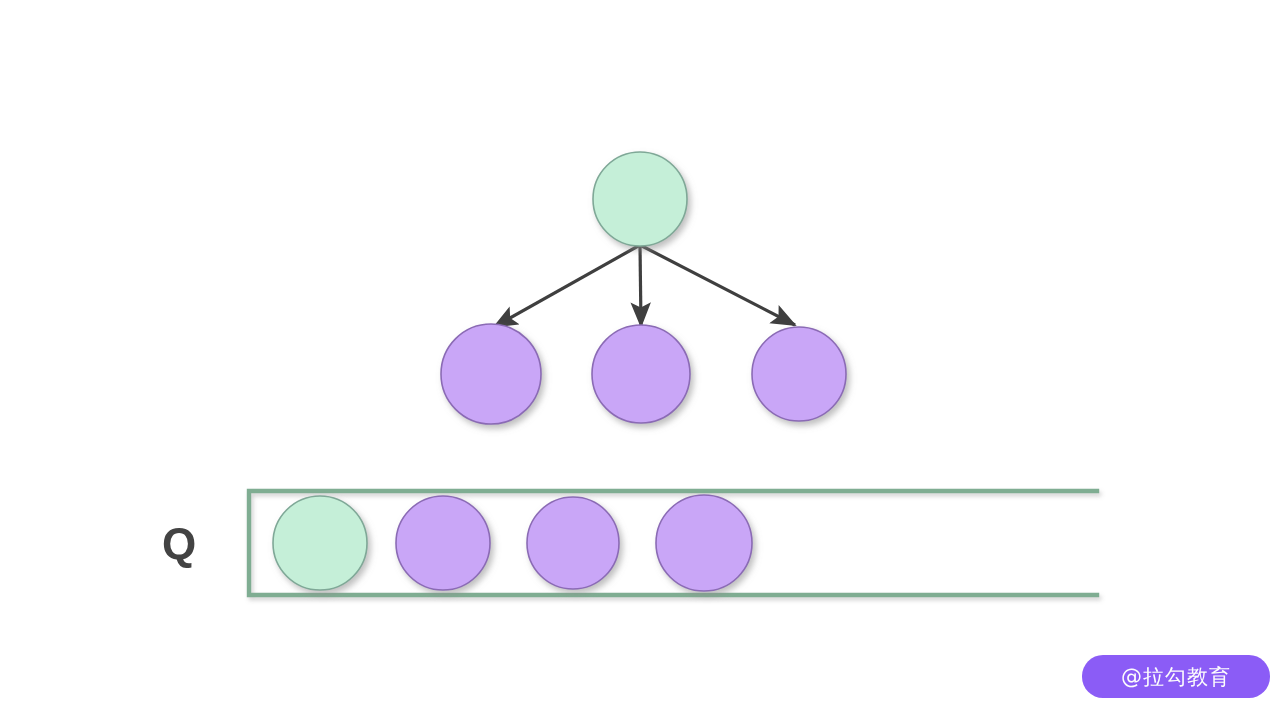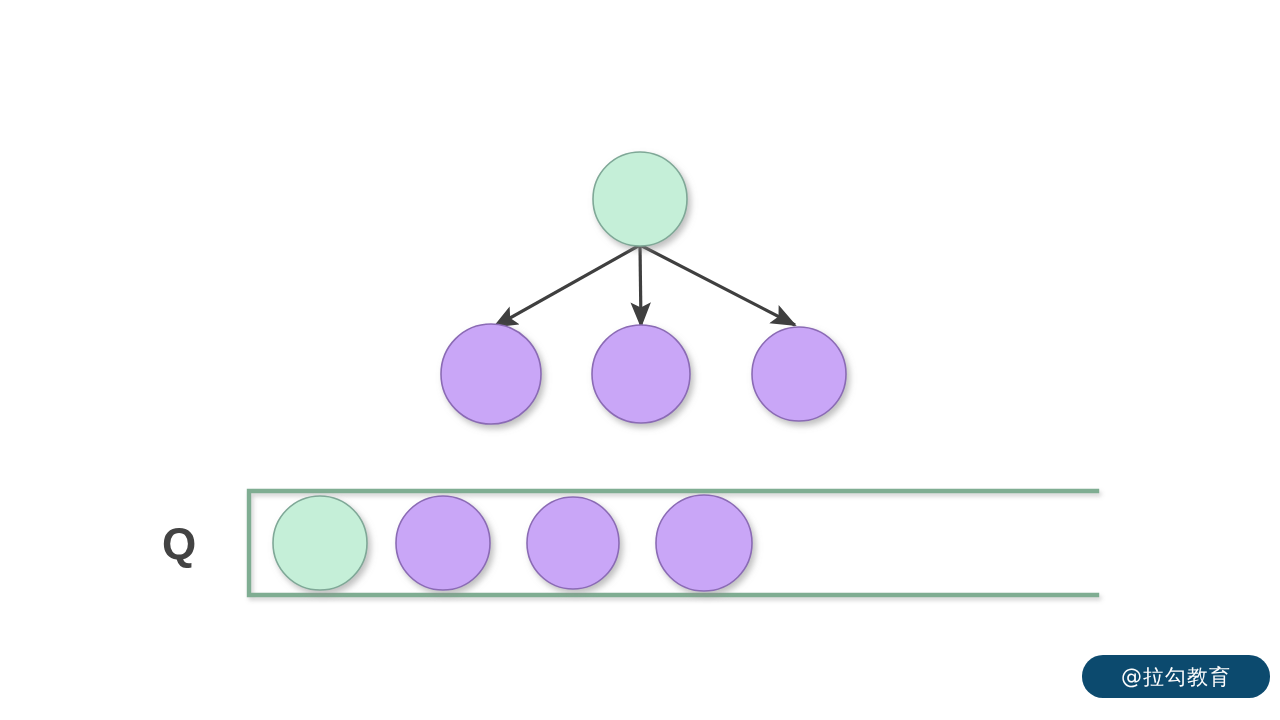--- a/index.html
+++ b/index.html
@@ -45,21 +45,21 @@
     text-align: left;
     letter-spacing: 0px;
     user-select: none;
   }
   .watermark {
     position: absolute;
     left: 1082px;
     top: 655px;
     width: 188px;
     height: 43px;
-    background: #0c4a6e;
+    background: #8b5cf6;
     border-radius: 21px;
     display: flex;
     align-items: center;
     justify-content: center;
   }
   .watermark-text {
     font-family: "DejaVu Sans", sans-serif;
     font-size: 21px;
     color: #fdfdfd;
     letter-spacing: 1px;

